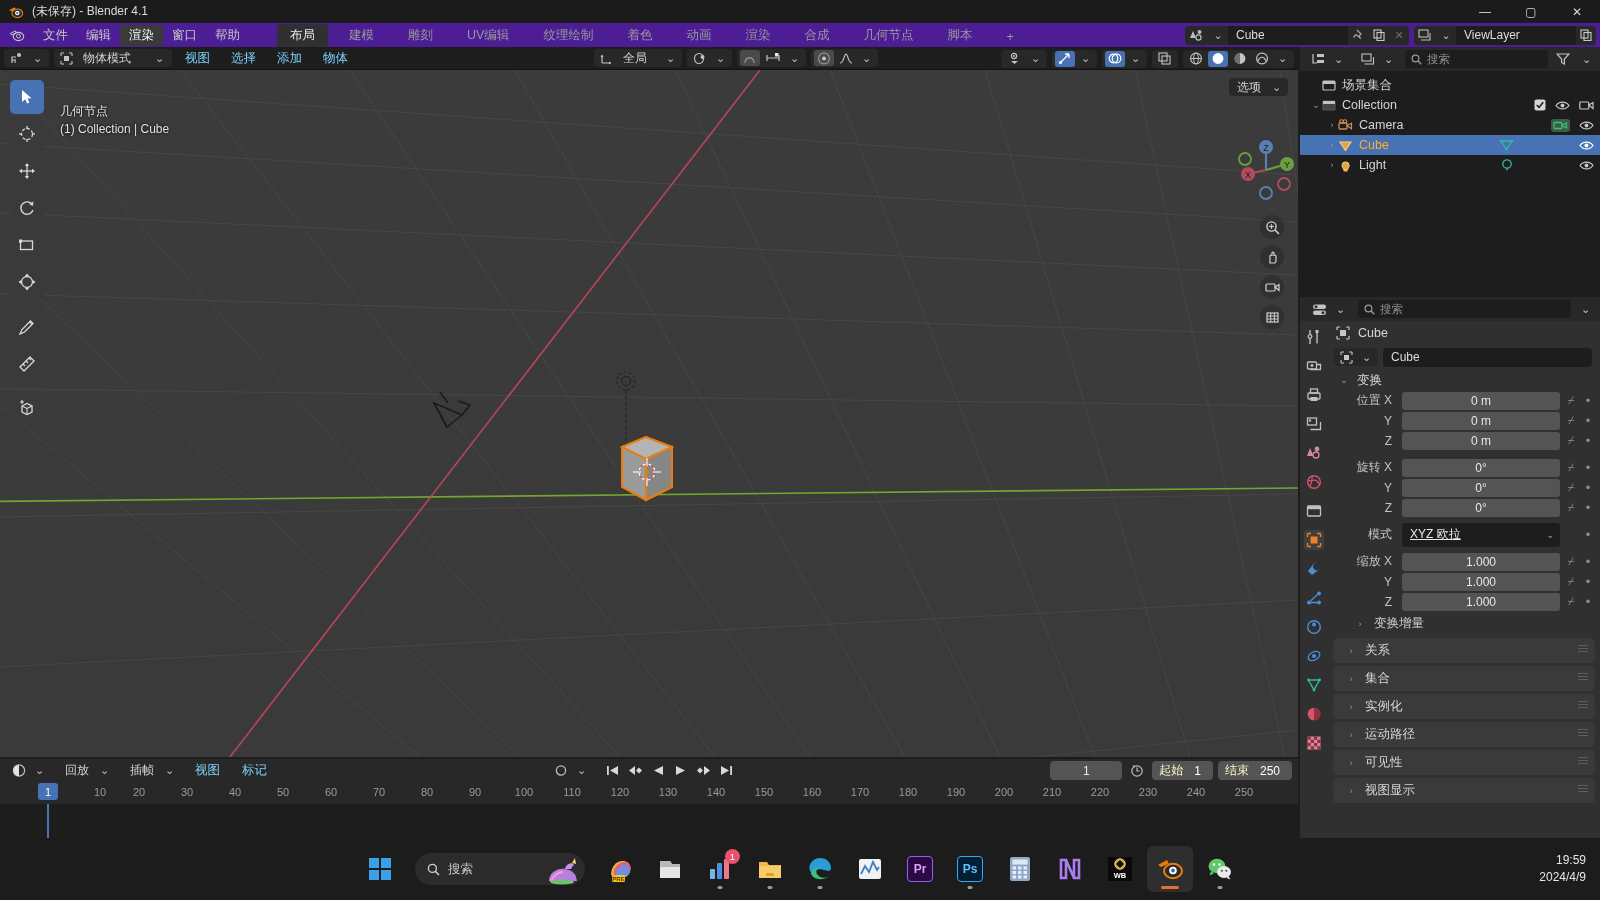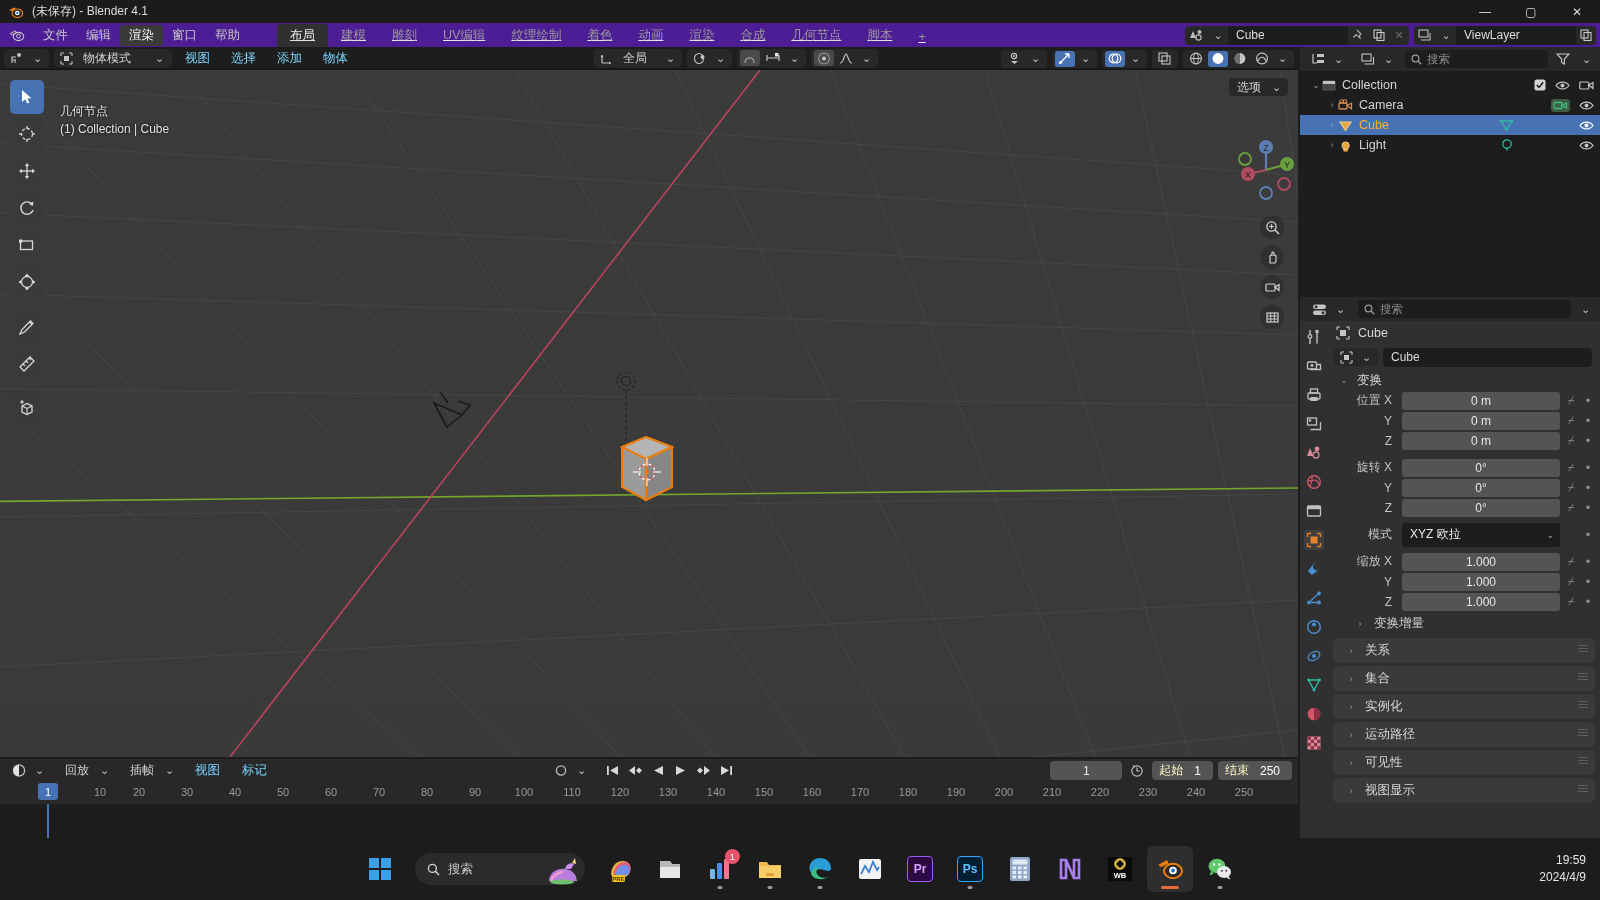--- a/index.html
+++ b/index.html
@@ -28,21 +28,21 @@
   .topbar {
     height:24px; background:#4c1d95; display:flex; align-items:center;
     padding:0 4px; position:relative; gap:0px;
   }
   .topbar .blogo { width:18px; height:16px; margin:0 8px 0 4px; }
   .menu-item {
     padding:2px 9px; font-size:12.5px; color:#c6c6c6; border-radius:3px; cursor:default;
     white-space:nowrap;
   }
   .menu-item.hl { background:#3a3a3a; color:#fff; }
-  .wstabs { display:flex; align-items:flex-end; margin-left:28px; gap:0;text-decoration:underline; }
+  .wstabs { display:flex; align-items:flex-end; margin-left:28px; gap:8px; }
   .wtab {
     padding:3px 13px; font-size:12.5px; color:#9a9a9a; border-radius:4px 4px 0 0;
     white-space:nowrap;
   }
   .wtab.active { background:#303030; color:#e9e9e9; }
   .topbar-right {
     position:absolute; right:4px; top:0; height:24px; display:flex; align-items:center; gap:5px;
   }
   .tb-group { display:flex; align-items:center; background:#282828; border-radius:4px; height:19px; }
   .tb-btn {
@@ -153,21 +153,21 @@
     font-size:12.5px; color:#d6d6d6;
   }
   .row {
     display:flex; align-items:center; height:19px; margin:0 6px 1px 6px; gap:4px;
   }
   .row .lab { width:64px; text-align:right; font-size:12px; color:#c4c4c4; padding-right:6px; }
   .row .val {
     flex:1; height:18px; background:#545454; border-radius:3px; display:flex; align-items:center;
     justify-content:center; font-size:12px; color:#e8e8e8;
   }
-  .row .val.dropdown { justify-content:flex-start; padding:12px 8px; background:#1d1d1d; position:relative; }
+  .row .val.dropdown { justify-content:flex-start; padding:12px 8px; background:#1d1d1d; position:relative;text-decoration:underline; }
   .row .val.dropdown .chev { position:absolute; right:6px; color:#b0b0b0; font-size:9px; }
   .lock { width:14px; color:#8e8e8e; font-size:11px; text-align:center; }
   .dot { width:12px; color:#8e8e8e; font-size:13px; text-align:center; }
   .gap { height:7px; }
   .subpanel { height:23px; display:flex; align-items:center; gap:8px; padding-left:26px; font-size:12.5px; color:#d0d0d0; }
   .collap {
     height:25px; background:#3a3a3a; border-radius:5px; margin:3px 5px;
     display:flex; align-items:center; gap:8px; padding-left:12px;
     font-size:12.5px; color:#d6d6d6; position:relative;
   }
@@ -717,20 +717,30 @@
         <div class="pill-btn">
           <svg width="14" height="12" viewBox="0 0 14 12">
               <path d="M1 1 h12 l-4.6 5 v5 l-2.8 -1.6 V6 Z" fill="none" stroke="#c3c3c3" stroke-width="1.2"></path>
             </svg>
         </div>
         <div class="pill-btn">⌄</div>
       </div>
 
       <div class="ol-body">
 
+        <div class="ol-row">
+          <span style="width:22px"></span>
+          <span style="margin-right:6px;display:flex">
+            <svg width="14" height="13" viewBox="0 0 14 13">
+                <rect x="1" y="2" width="12" height="9" rx="1" fill="none" stroke="#c0c0c0" stroke-width="1.2"></rect>
+                <rect x="1" y="2" width="12" height="3" fill="#c0c0c0"></rect>
+              </svg>
+          </span>
+          <span class="lbl">场景集合</span>
+        </div>
 
         <div class="ol-row">
           <span style="width:10px"></span>
           <span class="tri">⌄</span>
           <span style="margin-right:6px;display:flex">
             <svg width="14" height="13" viewBox="0 0 14 13">
                 <rect x="1" y="2" width="12" height="9" rx="1" fill="#8f8f8f" opacity=".35" stroke="#c0c0c0" stroke-width="1.2"></rect>
                 <rect x="1" y="2" width="12" height="3" fill="#c0c0c0"></rect>
               </svg>
           </span>

